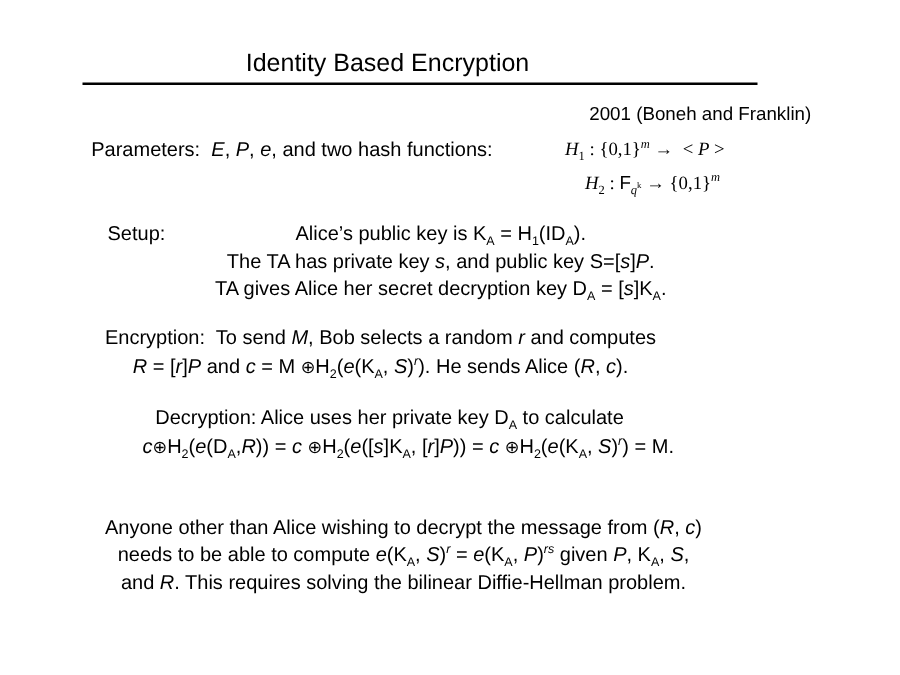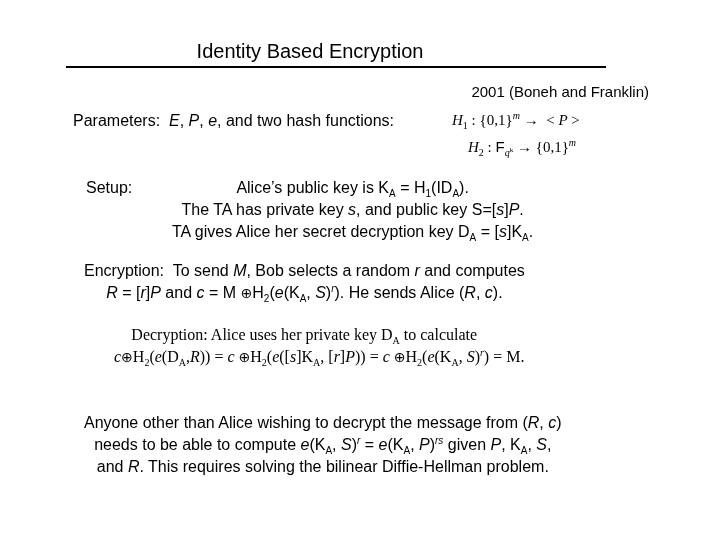--- a/index.html
+++ b/index.html
@@ -40,21 +40,21 @@
   <div>Alice’s public key is K<sub>A</sub> = H<sub>1</sub>(ID<sub>A</sub>).</div>
   <div>The TA has private key <i>s</i>, and public key S=[<i>s</i>]<i>P</i>.</div>
   <div>TA gives Alice her secret decryption key D<sub>A</sub> = [<i>s</i>]K<sub>A</sub>.</div>
 </div>
 
 <div class="abs body-text" style="left:84px; top:260px;">
   <div>Encryption:&nbsp; To send <i>M</i>, Bob selects a random <i>r</i> and computes</div>
   <div><i>R</i> = [<i>r</i>]<i>P</i> and <i>c</i> = M <span class="oplus">⊕</span>H<sub>2</sub>(<i>e</i>(K<sub>A</sub>, <i>S</i>)<sup><i>r</i></sup>). He sends Alice (<i>R</i>, <i>c</i>).</div>
 </div>
 
-<div class="abs body-text" style="left:84px; top:324px;font-family:Liberation Serif, serif;">
+<div class="abs body-text" style="left:84px; top:324px;">
   <div>Decryption: Alice uses her private key D<sub>A</sub> to calculate</div>
   <div style="padding-left:30px;"><i>c</i><span class="oplus">⊕</span>H<sub>2</sub>(<i>e</i>(D<sub>A</sub>,<i>R</i>)) = <i>c</i> <span class="oplus">⊕</span>H<sub>2</sub>(<i>e</i>([<i>s</i>]K<sub>A</sub>, [<i>r</i>]<i>P</i>)) = <i>c</i> <span class="oplus">⊕</span>H<sub>2</sub>(<i>e</i>(K<sub>A</sub>, <i>S</i>)<sup><i>r</i></sup>) = M.</div>
 </div>
 
 <div class="abs body-text" style="left:84px; top:412px;">
   <div>Anyone other than Alice wishing to decrypt the message from (<i>R</i>, <i>c</i>)</div>
   <div>needs to be able to compute <i>e</i>(K<sub>A</sub>, <i>S</i>)<sup><i>r</i></sup> = <i>e</i>(K<sub>A</sub>, <i>P</i>)<sup><i>rs</i></sup> given <i>P</i>, K<sub>A</sub>, <i>S</i>,</div>
   <div>and <i>R</i>. This requires solving the bilinear Diffie-Hellman problem.</div>
 </div>
 

